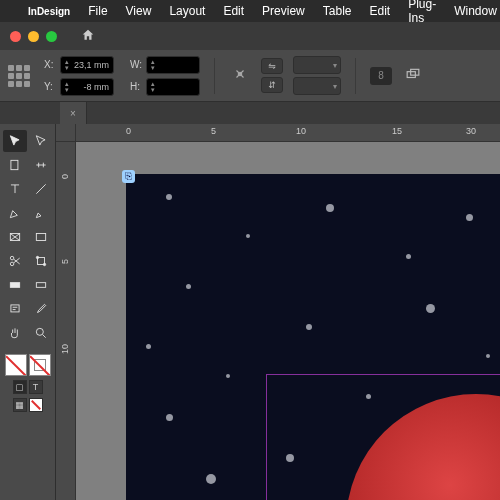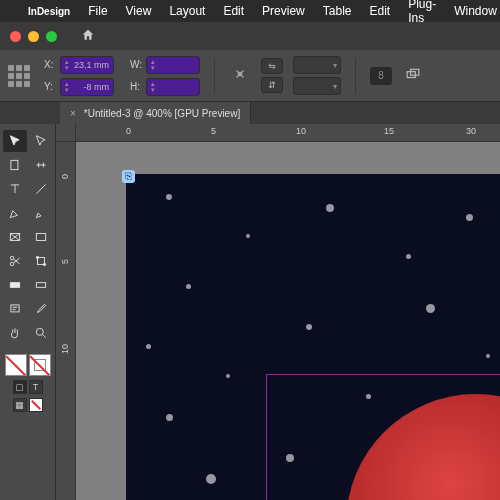--- a/index.html
+++ b/index.html
@@ -20,21 +20,21 @@
   .tl.green { background: #28c840; }
   .home-icon { margin-left: 16px; color: #ccc; font-size: 14px; }
 
   
   .control-bar { height: 52px; background: #4a4a4a; border-bottom: 1px solid #2e2e2e; display: flex; align-items: center; padding: 0 8px; gap: 10px; }
   .ref-grid { width: 22px; height: 22px; display: grid; grid-template-columns: repeat(3,1fr); grid-template-rows: repeat(3,1fr); gap: 2px; margin-right: 4px; }
   .ref-grid span { background: #999; border-radius: 1px; }
   .xy-group { display: flex; flex-direction: column; gap: 4px; }
   .xy-row { display: flex; align-items: center; gap: 4px; }
   .xy-label { color: #ccc; font-size: 10px; width: 12px; }
-  .num-input { height: 18px; width: 54px; background: #4c1d95; border: 1px solid #2e2e2e; border-radius: 3px; color: #bbb; font-size: 9px; display: flex; align-items: center; padding: 0 4px; justify-content: space-between; }
+  .num-input { height: 18px; width: 54px; background: #000000; border: 1px solid #2e2e2e; border-radius: 3px; color: #bbb; font-size: 9px; display: flex; align-items: center; padding: 0 4px; justify-content: space-between; }
   .stepper { display: flex; flex-direction: column; line-height: 6px; font-size: 7px; color: #888; }
   .wh-group { display: flex; flex-direction: column; gap: 4px; margin-left: 6px; }
   .sep-vert { width: 1px; height: 36px; background: #3a3a3a; margin: 0 4px; }
   .ctrl-icon { color: #bbb; font-size: 12px; padding: 0 4px; }
   .btn-stack { display: flex; flex-direction: column; gap: 3px; }
   .btn-stack .icon-btn { width: 22px; height: 16px; background: #3a3a3a; border: 1px solid #2e2e2e; border-radius: 3px; display:flex; align-items:center; justify-content:center; font-size:9px; color:#bbb; }
   .dropdown { width: 48px; height: 18px; background: #3a3a3a; border: 1px solid #2e2e2e; border-radius: 3px; display:flex; align-items:center; justify-content:flex-end; padding:0 3px; font-size:8px; color:#888; }
   .dd-stack { display:flex; flex-direction:column; gap:3px; }
   .dark-cell { width: 22px; height: 18px; background: #2a2a2a; border-radius: 3px; display:flex; align-items:center; justify-content:center; color:#888; font-size:10px; }
 
@@ -170,21 +170,20 @@
     <svg width="14" height="14" viewBox="0 0 24 24" stroke="#bbb" fill="none" stroke-width="2">
         <rect x="2" y="8" width="14" height="10"></rect>
         <rect x="8" y="4" width="14" height="10"></rect>
       </svg>
   </span>
 </div>
 
 <div class="tab-bar">
   <div class="tab">
     <span class="close">×</span>
-    <span>*Untitled-3 @ 400% [GPU Preview]</span>
   </div>
 </div>
 
 <div class="main">
 
   <div class="toolbox">
     <div class="tool-grid">
       <div class="tool active">
           <svg viewBox="0 0 24 24">
             <path d="M4 3l6 16 3-6 6-3z" fill="#e8e8e8"></path>
@@ -305,21 +304,21 @@
         </div>
     </div>
   </div>
 
   <div class="canvas-area">
     <div class="ruler-corner"></div>
     <div class="ruler-h">
       <span class="tick" style="left:50px">0</span>
       <span class="tick" style="left:135px">5</span>
       <span class="tick" style="left:220px">10</span>
-      <span class="tick" style="left:308px">15</span>
+      <span class="tick" style="left:316px">15</span>
       <span class="tick" style="left:390px">30</span>
 
     </div>
     <div class="ruler-v">
       <span class="tick" style="top:32px">0</span>
       <span class="tick" style="top:117px">5</span>
       <span class="tick" style="top:202px">10</span>
     </div>
     <div class="pasteboard">
       <div class="link-badge">⎘</div>

